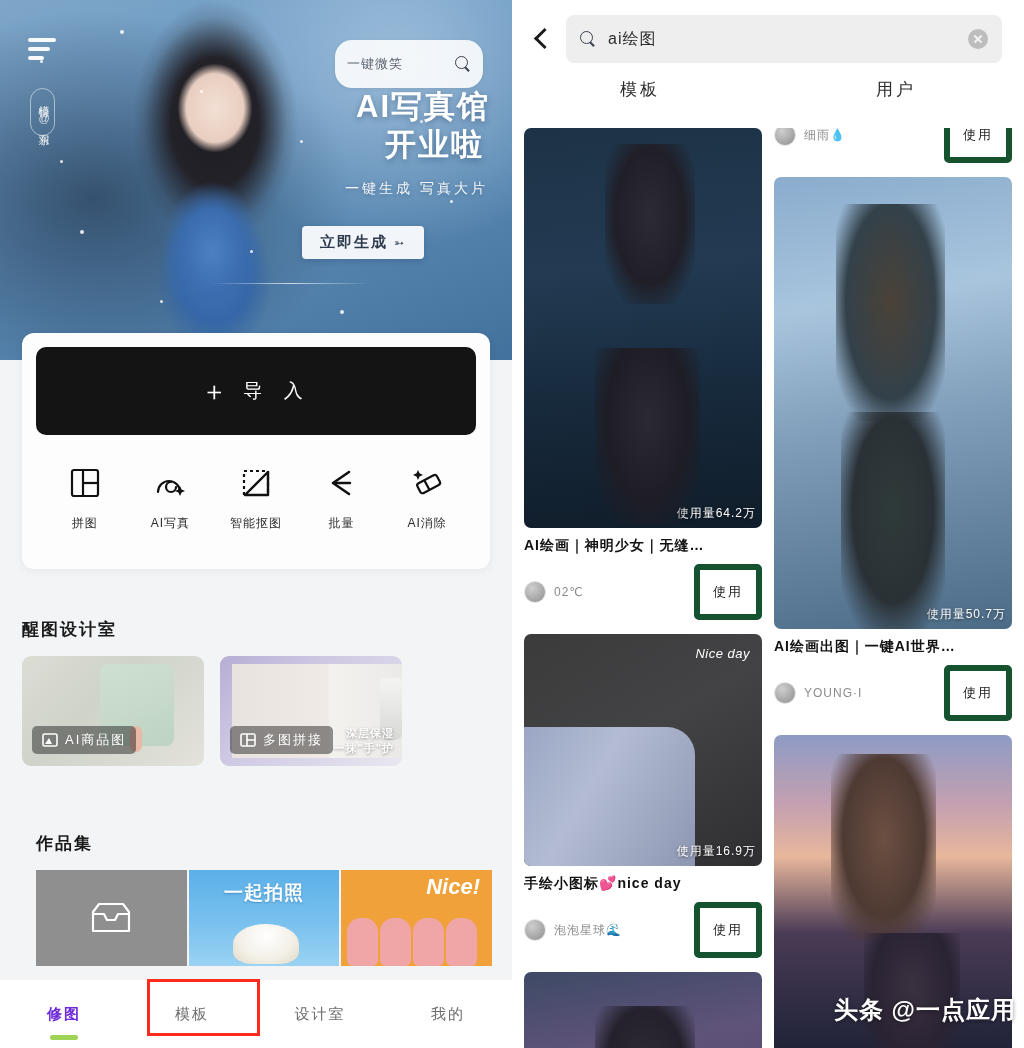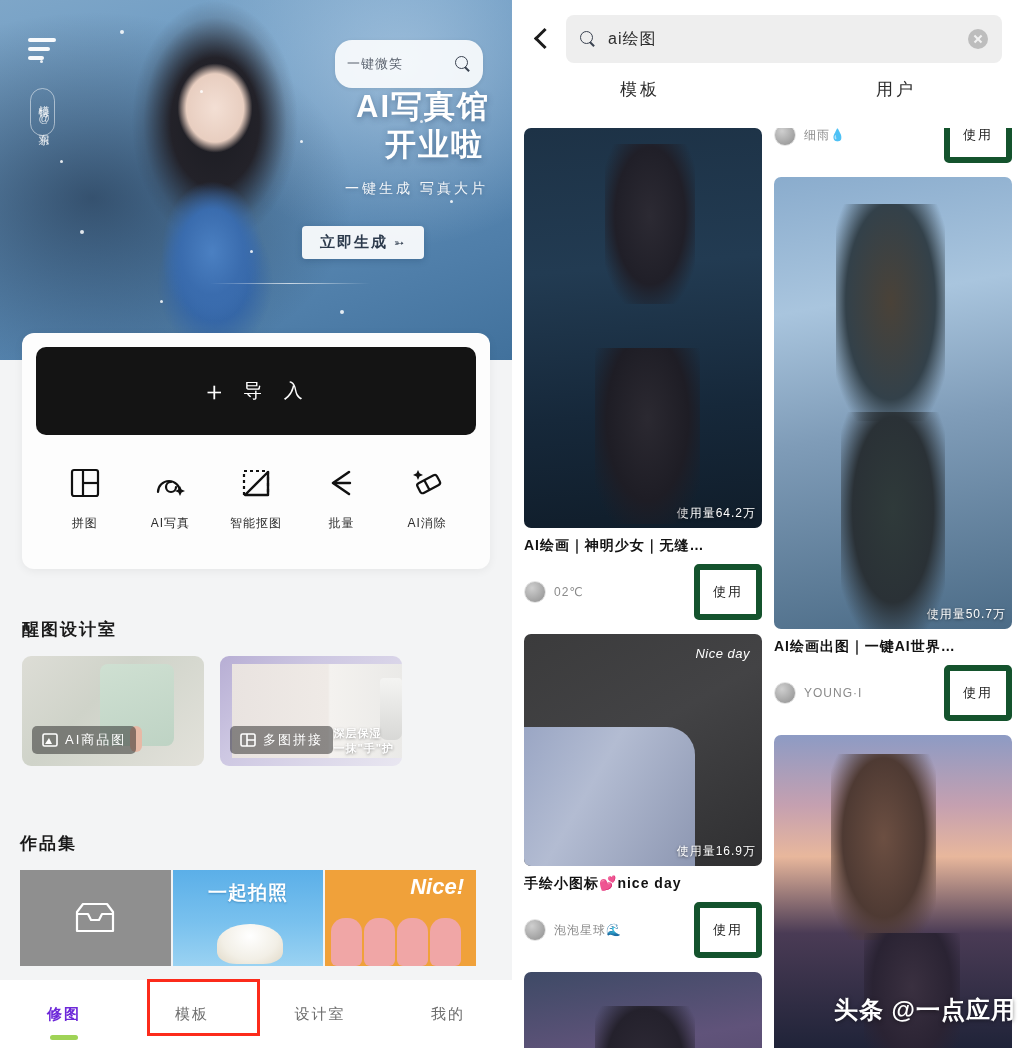--- a/index.html
+++ b/index.html
@@ -154,26 +154,26 @@
     content: ""; position: absolute; left: 160px; top: 22px; width: 22px; height: 62px;
     background: linear-gradient(180deg, #f4f4f2, #d8d8d6); border-radius: 4px 4px 7px 7px;
   }
   .dchip {
     position: absolute; left: 10px; bottom: 12px; z-index: 3;
     background: rgba(30,30,30,0.48); color: #fff; border-radius: 5px;
     padding: 5px 10px; font-size: 13px; letter-spacing: 2px;
     display: flex; align-items: center; gap: 7px;
   }
   .dover {
-    position: absolute; right: 8px; bottom: 10px; z-index: 3; text-align: left;
+    position: absolute; right: 8px; bottom: 10px; z-index: 3; text-align: right;
     color: #fff; font-size: 11px; font-weight: bold; line-height: 15px; letter-spacing: 1px;
     text-shadow: 0 1px 3px rgba(0,0,0,0.4);
   }
 
-  .works-sec { position: absolute; left: 20px; top: 832px; width: 456px; }
+  .works-sec { position: absolute; left: 36px; top: 832px; width: 456px; }
   .works-row { display: flex; gap: 2px; margin-top: 15px; }
   .wcard { width: 155px; height: 96px; position: relative; overflow: hidden; }
   .wcard.empty { background: #8f8f8f; display: flex; align-items: center; justify-content: center; }
   .wcard.sky {
     background: linear-gradient(180deg, #5bafe8 0%, #79c1ee 55%, #9ad2f2 100%);
     display: flex; align-items: flex-start; justify-content: center;
   }
   .wcard.sky .cap {
     color: #fff; font-size: 19px; font-weight: bold; letter-spacing: 1px;
     margin-top: 10px; text-shadow: 0 1px 2px rgba(0,80,140,0.4);

